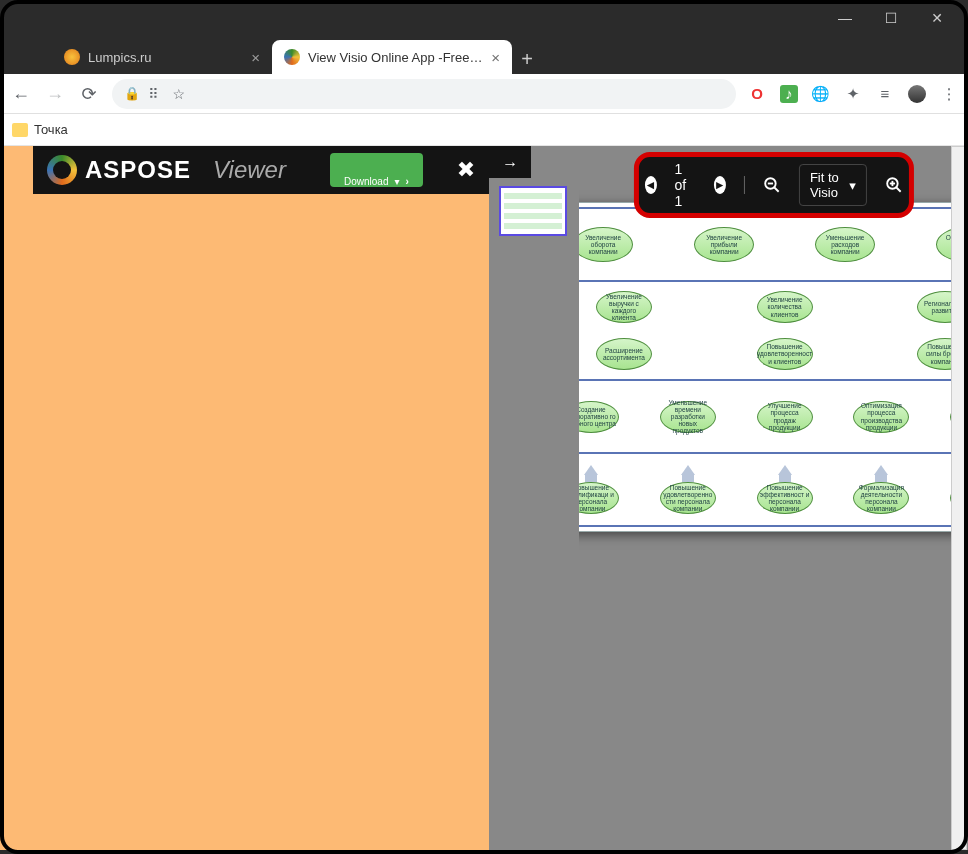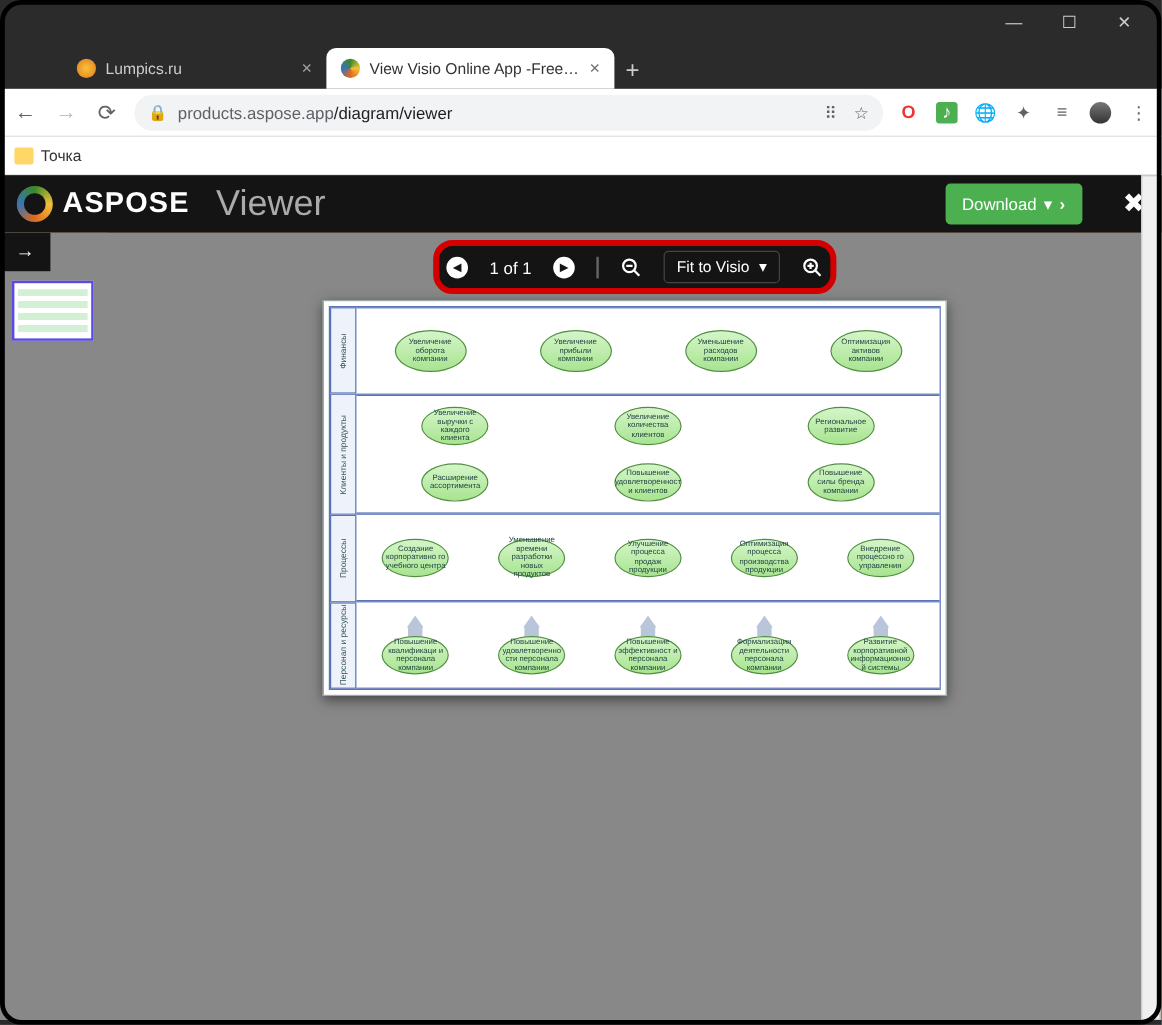--- a/index.html
+++ b/index.html
@@ -23,29 +23,29 @@
 .address .lock { font-size: 13px; }
 .address .url { flex: 1; color: #202124; overflow: hidden; white-space: nowrap; }
 .address .url .dom { color: #5f6368; }
 .addr-right { display: flex; align-items: center; gap: 14px; color: #5f6368; }
 .ext-icons { display: flex; align-items: center; gap: 14px; }
 .ext-icons span { width: 18px; height: 18px; display: flex; align-items: center; justify-content: center; font-size: 15px; cursor: pointer; }
 
 .bookmark-bar { background: #fff; height: 32px; display: flex; align-items: center; padding: 0 12px; gap: 6px; font-size: 13px; color: #333; border-bottom: 1px solid #e5e5e5; }
 .bm-folder { width: 16px; height: 14px; background: #ffd768; border-radius: 2px; display: inline-block; }
 
-.app { background: #fdba74; height: calc(854px - 36px - 38px - 40px - 32px - 4px); display: flex; flex-direction: column; }
+.app { background: #fdba74; height: calc(854px - 36px - 38px - 40px - 32px - 4px); display: flex; flex-direction: row; padding-left: 33px; }
 .app-header { height: 48px; background: #141414; display: flex; align-items: center; padding: 0 14px; gap: 22px; color: #fff; }
 .logo { display: flex; align-items: center; gap: 8px; }
 .logo-swirl { width: 30px; height: 30px; border-radius: 50%; background: conic-gradient(#398a2a,#f3c13a,#e06a1c,#3a73b5,#398a2a); position: relative; }
 .logo-swirl:after { content:""; position:absolute; inset:6px; background:#141414; border-radius:50%; }
 .logo-text { font-size: 24px; font-weight: 700; letter-spacing: 1px; color:#fff; }
-.viewer-label { font-size: 30px; font-weight: 300; color: #aaa; }
+.viewer-label { font-size: 24px; font-weight: 300; color: #aaa; font-style: italic; }
 .spacer { flex: 1; }
-.download-btn { background: #4caf50; color: #fff; height: 34px; padding: 0 14px; border-radius: 4px; display: flex; align-items: center; gap: 6px; font-size: 14px; cursor: pointer; }
+.download-btn { background: #4caf50; color: #fff; height: 34px; padding: 0 14px; border-radius: 4px; display: flex; align-items: flex-end; gap: 6px; font-size: 10px; cursor: pointer; }
 .close-x { color: #fff; font-size: 22px; cursor: pointer; margin-left: 12px; }
 
 .app-body { flex:1; display:flex; background:#888; }
 .sidebar-col { width: 90px; background:#888; }
 .expand-tab { width: 42px; height: 32px; background:#141414; display:flex; align-items:center; justify-content:center; color:#fff; font-size:16px; cursor:pointer; }
 .thumb { margin: 8px 10px; width: 68px; height: 50px; background:#fff; border:2px solid #5a4ae3; display:flex; align-items:center; justify-content:center; }
 .thumb-inner { width:90%; height:80%; background: repeating-linear-gradient(0deg,#d4f0d4 0 6px, transparent 6px 10px); }
 
 .doc-area { flex:1; position:relative; overflow:hidden; }
 .controls-wrap { position:absolute; top:6px; left:50%; transform:translateX(-50%); z-index:5; border:5px solid #d40000; border-radius:16px; padding:4px 6px; background:#141414; display:flex; align-items:center; gap:18px; color:#fff; font-size:14px; }
@@ -93,21 +93,20 @@
   </div>
   <div class="new-tab">+</div>
 </div>
 
 <div class="toolbar">
   <span class="nav-icon">←</span>
   <span class="nav-icon" style="opacity:.4">→</span>
   <span class="nav-icon">⟳</span>
   <div class="address">
     <span class="lock">🔒</span>
-    <span class="url"><span class="dom">products.aspose.app</span><span>/diagram/viewer</span></span>
     <div class="addr-right">
       <span>⠿</span>
       <span>☆</span>
     </div>
   </div>
   <div class="ext-icons">
     <span style="color:#e33;font-weight:700">O</span>
     <span style="background:#4caf50;color:#fff;border-radius:3px">♪</span>
     <span style="color:#1a73e8">🌐</span>
     <span style="color:#5f6368">✦</span>

